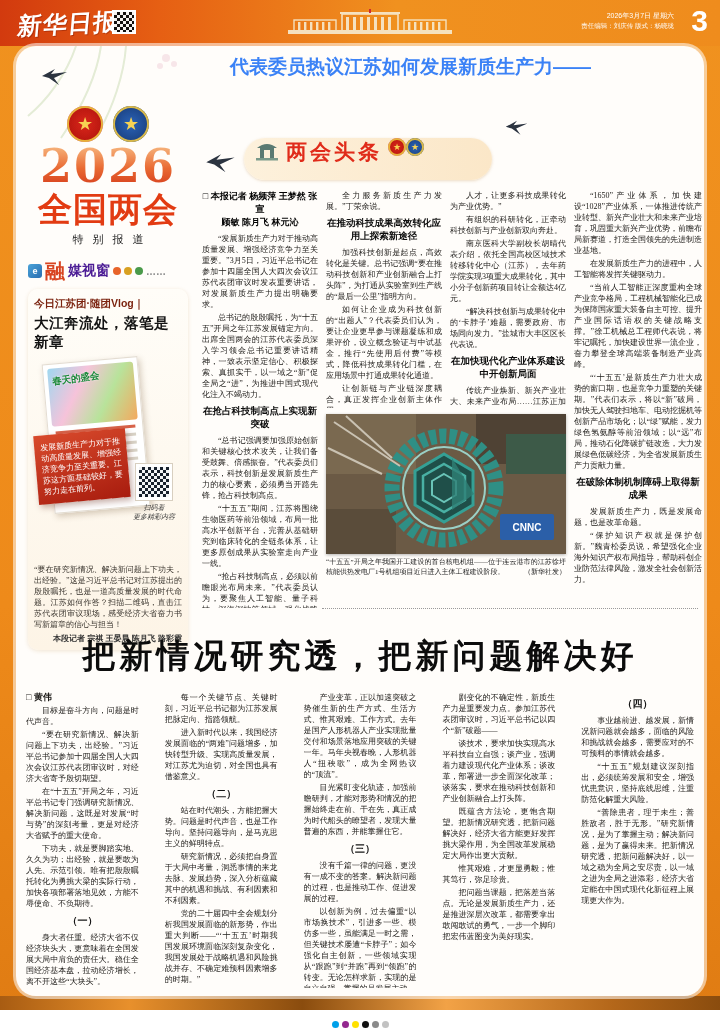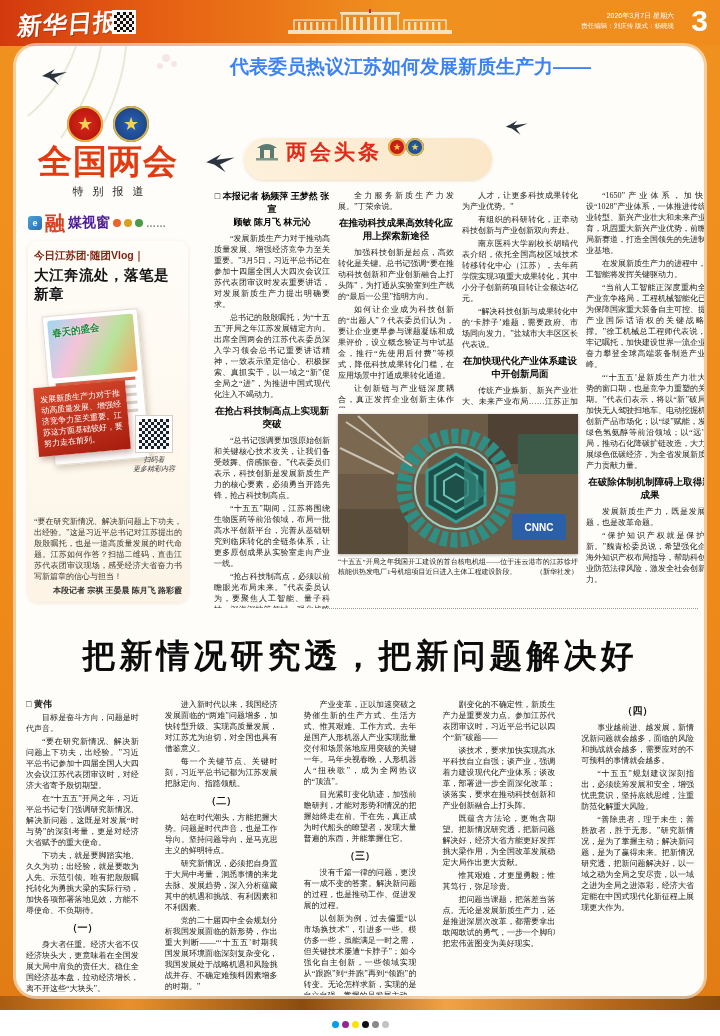--- a/index.html
+++ b/index.html
@@ -87,21 +87,21 @@
   .lead { position:absolute; left:182px; top:6px; width:500px; height:578px; }
   .kicker { position:absolute; left:32px; top:2px; font-size:19px; font-weight:bold; color:#3b82f6; }
   .headline { position:absolute; left:0; top:22px; width:100%; text-align:center; font-size:40px;
     font-weight:900; color:#0d0d0d; letter-spacing:3px; }
   .badge { position:absolute; left:46px; top:86px; width:248px; height:42px; border-radius:21px;
     background:linear-gradient(90deg,#fdf1dc,#fbe7c8); display:flex; align-items:flex-start; padding:0 10px;
     box-shadow:0 1px 3px rgba(180,120,40,.25); }
   .badge-text { font-size:21px; font-weight:900; color:#e02b1a; letter-spacing:3px; margin:0 6px; }
   .badge .emblem { width:18px; height:18px; font-size:9px; }
   .swallow { position:absolute; }
-  .lead-body { position:absolute; left:16px; top:138px; width:500px; height:438px; }
+  .lead-body { position:absolute; left:4px; top:138px; width:500px; height:438px; }
   .lcol { position:absolute; overflow:hidden; }
   #lead-col-1 { left:0; top:0; width:116px; height:418px; }
   #lead-col-2 { left:124px; top:0; width:116px; height:218px; }
   #lead-col-3 { left:248px; top:0; width:116px; height:218px; }
   #lead-col-4 { left:372px; top:0; width:128px; height:412px; }
   .byline-block { font-size:9px; font-weight:bold; text-align:center; line-height:13px; margin-bottom:4px; }
   .para { font-size:8px; line-height:11px; text-align:justify; text-indent:2em; color:#1c1a17;
     margin-bottom:2px; font-family:"Liberation Serif", serif; }
   .subhead { font-size:9.5px; font-weight:900; color:#0d0d0d; text-align:center; margin:5px 0 4px;
     text-indent:0; font-family:"Liberation Sans", sans-serif; }
@@ -110,21 +110,21 @@
   .photo { position:absolute; left:124px; top:224px; width:240px; height:140px; box-shadow:0 1px 3px rgba(0,0,0,.3); }
   .caption { position:absolute; left:124px; top:368px; width:240px; font-size:7px; line-height:9.5px;
     color:#222; text-align:justify; font-family:"Liberation Serif", serif; }
   .caption .credit { float:right; }
   .lead-divider { position:absolute; left:124px; top:556px; width:376px; border-top:1px dotted #9a9a9a; }
 
   
   .essay { position:absolute; left:10px; top:588px; width:668px; height:354px; }
   .essay-headline { text-align:center; font-size:33px; font-weight:900; letter-spacing:4px; color:#0c0c0c;
     font-family:"Liberation Serif", serif; }
-  .essay-cols { display:flex; gap:26px; margin-top:20px; height:296px; }
+  .essay-cols { display:flex; gap:26px; margin-top:13px; height:296px; }
   .ecol { flex:1; overflow:hidden; }
 
   
   .reg-dots { position:absolute; left:0; top:1014px; width:720px; text-align:center; }
   .dot { display:inline-block; width:7px; height:7px; border-radius:50%; margin:0 1.5px; }
 </style>
 </head>
 <body>
 
 <div class="frame"></div>
@@ -185,20 +185,21 @@
   </svg>
 
   <div class="sidebar">
     <svg class="swallow" style="left:18px; top:14px;" width="30" height="22" viewBox="0 0 30 22">
       <path d="M2,12 L15,5 L11,10 L27,8 L14,14 L19,21 L9,14 Z" fill="#2c3440"></path>
     </svg>
     <div class="emblems">
       <div class="emblem nat">★</div>
       <div class="emblem cppcc">★</div>
     </div>
+    <div class="year-2026">2026</div>
     <div class="event-name">全国两会</div>
     <div class="event-sub">特别报道</div>
 
     <div class="media-window">
       <span class="mw-tag">e</span>
       <span class="mw-big">融</span>
       <span class="mw-rest">媒视窗</span>
       <span class="mw-dot" style="background:#e8642a"></span>
       <span class="mw-dot" style="background:#d8a021"></span>
       <span class="mw-dot" style="background:#4a9a4a"></span>
@@ -327,22 +328,22 @@
       <div class="ecol" id="essay-col-1">
           <p class="para author-line">□ 黄伟</p>
           <p class="para">目标是奋斗方向，问题是时代声音。</p>
           <p class="para">“要在研究新情况、解决新问题上下功夫，出经验。”习近平总书记参加十四届全国人大四次会议江苏代表团审议时，对经济大省寄予殷切期望。</p>
           <p class="para">在“十五五”开局之年，习近平总书记专门强调研究新情况、解决新问题，这既是对发展“时与势”的深刻考量，更是对经济大省赋予的重大使命。</p>
           <p class="para">下功夫，就是要脚踏实地、久久为功；出经验，就是要敢为人先、示范引领。唯有把殷殷嘱托转化为勇挑大梁的实际行动，加快各项部署落地见效，方能不辱使命、不负期待。</p>
           <div class="secmark">（一）</div>
           <p class="para">身大者任重。经济大省不仅经济块头大，更意味着在全国发展大局中肩负的责任大。稳住全国经济基本盘，拉动经济增长，离不开这些“大块头”。</p>
         </div>
       <div class="ecol" id="essay-col-2">
+          <p class="para">每一个关键节点、关键时刻，习近平总书记都为江苏发展把脉定向、指路领航。</p>
           <p class="para">进入新时代以来，我国经济发展面临的“两难”问题增多，加快转型升级、实现高质量发展，对江苏尤为迫切，对全国也具有借鉴意义。</p>
-          <p class="para">每一个关键节点、关键时刻，习近平总书记都为江苏发展把脉定向、指路领航。</p>
           <div class="secmark">（二）</div>
           <p class="para">站在时代潮头，方能把握大势。问题是时代声音，也是工作导向。坚持问题导向，是马克思主义的鲜明特点。</p>
           <p class="para">研究新情况，必须把自身置于大局中考量，洞悉事情的来龙去脉、发展趋势，深入分析蕴藏其中的机遇和挑战、有利因素和不利因素。</p>
           <p class="para">党的二十届四中全会规划分析我国发展面临的新形势，作出重大判断——“‘十五五’时期我国发展环境面临深刻复杂变化，我国发展处于战略机遇和风险挑战并存、不确定难预料因素增多的时期。”</p>
           <p class="para">对此，习近平总书记参加江苏代表团审议时，开宗明义指出：“完成‘十五五’经济社会发展目标任务，需要应对更加复杂的环境，解决更多深层次矛盾。”</p>
         </div>
       <div class="ecol" id="essay-col-3">
           <p class="para">产业变革，正以加速突破之势催生新的生产方式、生活方式、惟其艰难、工作方式。去年是国产人形机器人产业实现批量交付和场景落地应用突破的关键一年。马年央视春晚，人形机器人“扭秧歌”，成为全网热议的“顶流”。</p>
           <p class="para">目光紧盯变化轨迹，加强前瞻研判，才能对形势和情况的把握始终走在前、干在先，真正成为时代船头的瞭望者，发现大量普遍的东西，并能掌握住它。</p>
           <div class="secmark">（三）</div>

